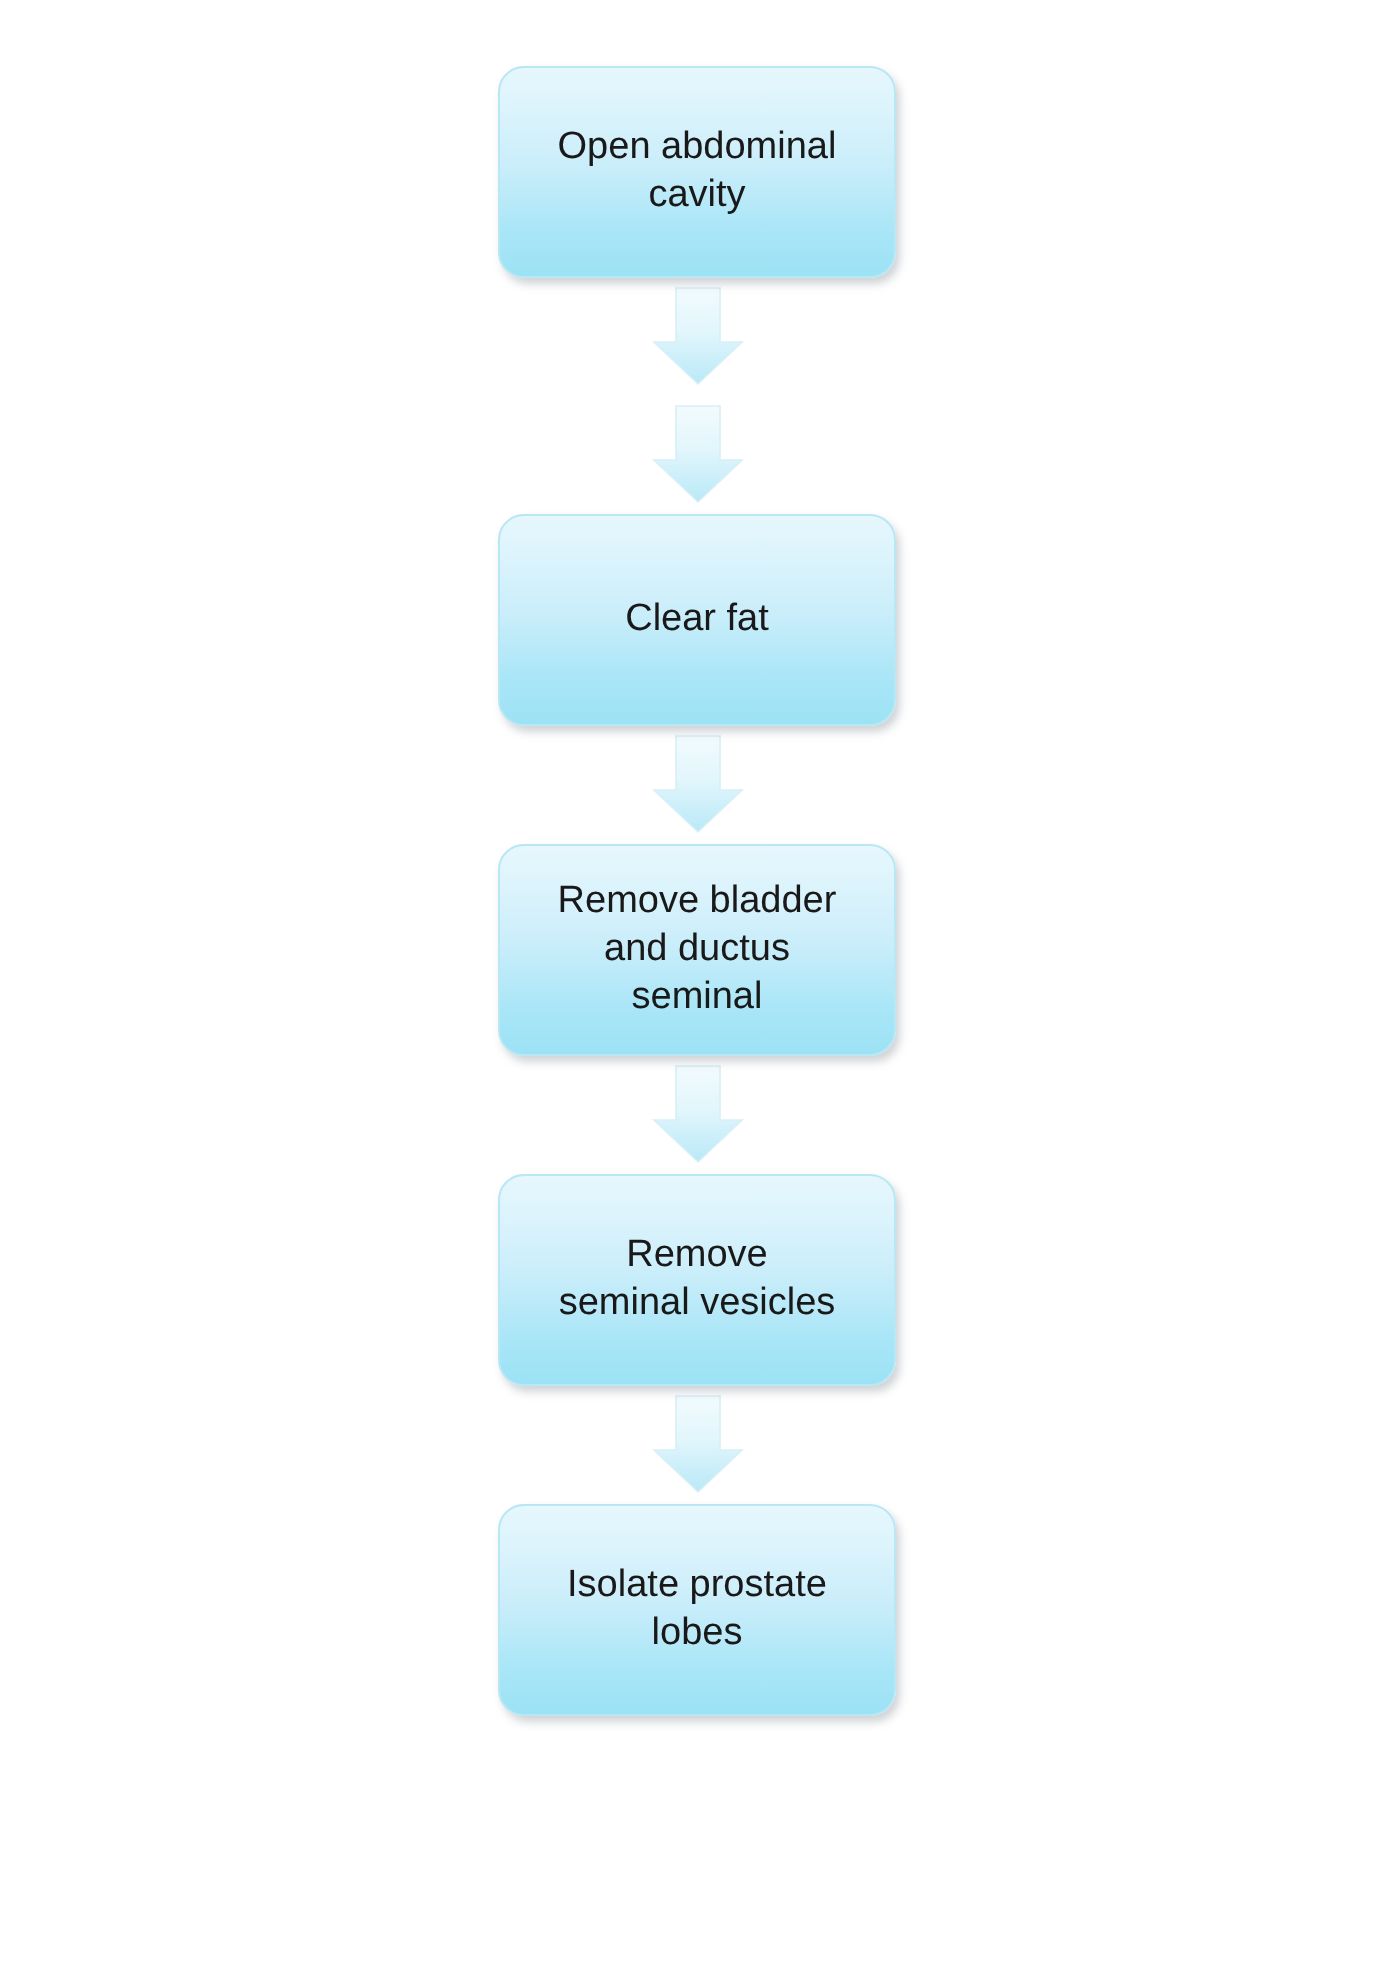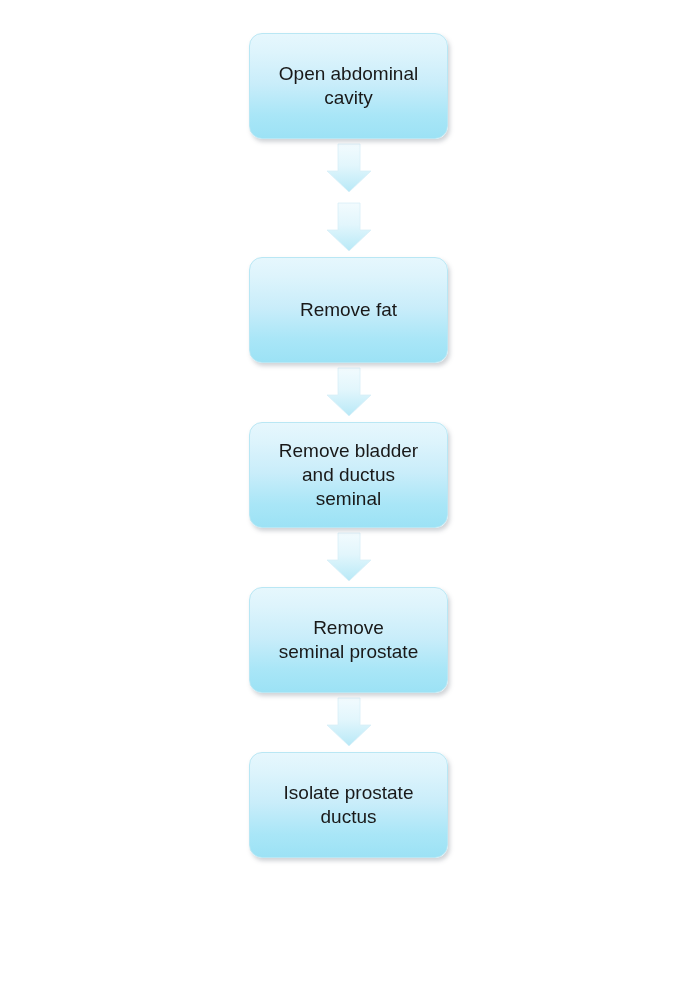--- a/index.html
+++ b/index.html
@@ -108,21 +108,21 @@
             <stop offset="0%" stop-color="#F2FBFE"></stop>
             <stop offset="45%" stop-color="#E2F6FC"></stop>
             <stop offset="100%" stop-color="#B8E9F7"></stop>
           </linearGradient>
         </defs>
         <path d="M12,0 H34 V27 H45 L23,48 L1,27 H12 Z" fill="url(#ag2)" stroke="#D8EFF7" stroke-width="0.8"></path>
       </svg>
     </div>
 
     <div class="flow-box">
-      <span class="flow-box-label">Remove fat</span>
+      <span class="flow-box-label">Clear fat</span>
     </div>
 
     <div class="flow-arrow">
       <svg viewBox="0 0 46 49" xmlns="http://www.w3.org/2000/svg">
         <defs>
           <linearGradient id="ag3" x1="0" y1="0" x2="0" y2="1">
             <stop offset="0%" stop-color="#F2FBFE"></stop>
             <stop offset="45%" stop-color="#E2F6FC"></stop>
             <stop offset="100%" stop-color="#B8E9F7"></stop>
           </linearGradient>
@@ -145,35 +145,35 @@
             <stop offset="45%" stop-color="#E2F6FC"></stop>
             <stop offset="100%" stop-color="#B8E9F7"></stop>
           </linearGradient>
         </defs>
         <path d="M12,0 H34 V27 H45 L23,48 L1,27 H12 Z" fill="url(#ag4)" stroke="#D8EFF7" stroke-width="0.8"></path>
       </svg>
     </div>
 
     <div class="flow-box">
       <span class="flow-box-label">Remove
-seminal prostate</span>
+seminal vesicles</span>
     </div>
 
     <div class="flow-arrow">
       <svg viewBox="0 0 46 49" xmlns="http://www.w3.org/2000/svg">
         <defs>
           <linearGradient id="ag5" x1="0" y1="0" x2="0" y2="1">
             <stop offset="0%" stop-color="#F2FBFE"></stop>
             <stop offset="45%" stop-color="#E2F6FC"></stop>
             <stop offset="100%" stop-color="#B8E9F7"></stop>
           </linearGradient>
         </defs>
         <path d="M12,0 H34 V27 H45 L23,48 L1,27 H12 Z" fill="url(#ag5)" stroke="#D8EFF7" stroke-width="0.8"></path>
       </svg>
     </div>
 
     <div class="flow-box">
       <span class="flow-box-label">Isolate  prostate
-ductus</span>
+lobes</span>
     </div>
 
   </div>
 </div>
 
 </body></html>

